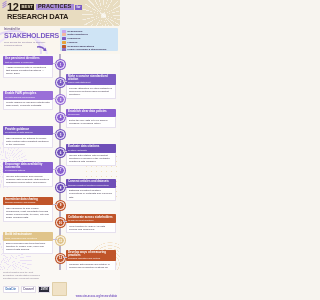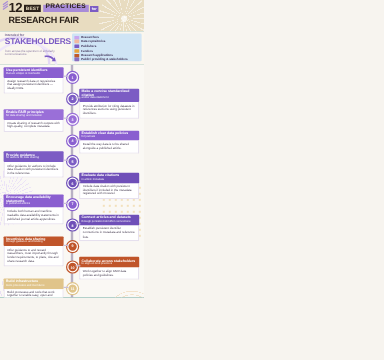--- a/index.html
+++ b/index.html
@@ -2,21 +2,21 @@
 <html><head>
 <meta charset="utf-8">
 <style>
   html,body{margin:0;padding:0;}
   body{
     width:120px;height:300px;overflow:hidden;
     font-family:"Liberation Sans",sans-serif;
     background:#f7f4ef;
     position:relative;
   }
-  .page{position:relative;width:120px;height:248px;overflow:hidden;background:#0f766e;}
+  .page{position:relative;width:120px;height:300px;overflow:hidden;background:#0f766e;}
 
   
   .header{position:relative;height:26px;background:#e8dcc0;overflow:hidden;}
   .sunburst{
     position:absolute;right:-4px;top:-6px;width:42px;height:42px;
     background:
       repeating-conic-gradient(from 0deg, rgba(255,255,255,.55) 0deg 3deg, rgba(255,255,255,0) 3deg 15deg);
     border-radius:50%;
   }
   .sunburst:after{
@@ -152,21 +152,21 @@
       <div class="t-row">
         <div class="num12">12</div>
         <div class="vstack">
           <span class="chip-best">BEST</span>
         </div>
         <div class="vstack">
           <span class="chip-practices">PRACTICES</span>
         </div>
         <span class="chip-for">for</span>
       </div>
-      <div class="t-main">RESEARCH FAIR</div>
+      <div class="t-main">RESEARCH DATA</div>
       <div>
         
         
       </div>
     </div>
   </div>
 
   <div class="band">
     <div class="band-swoosh"></div>
     <div class="band-swoosh2"></div>

